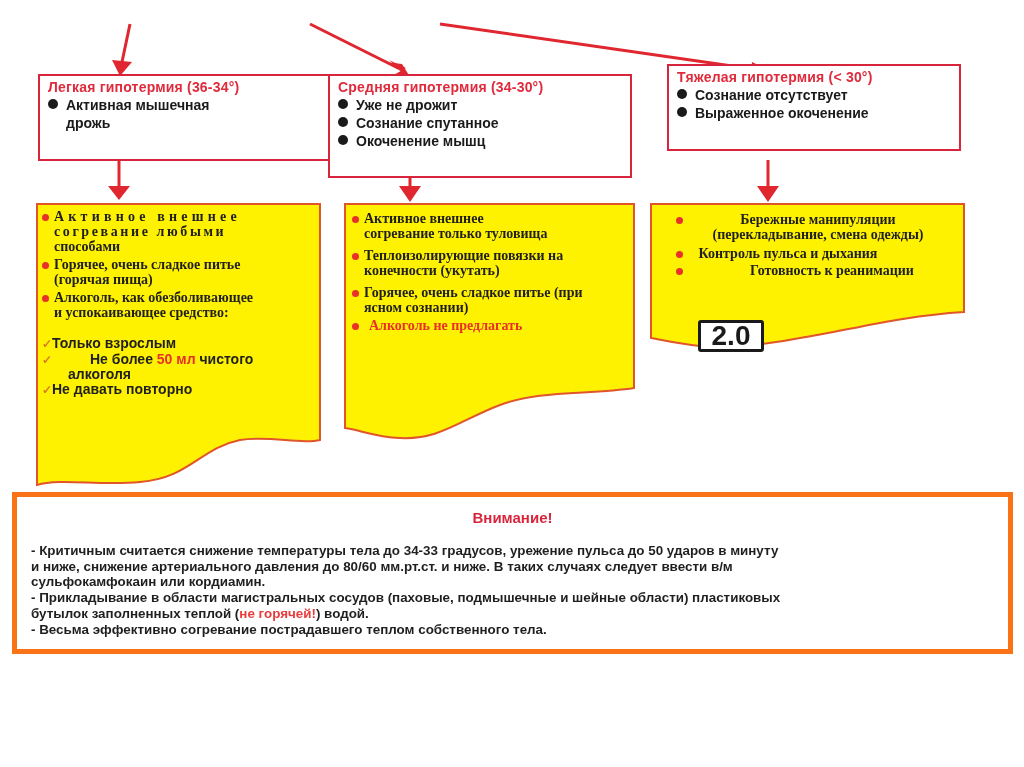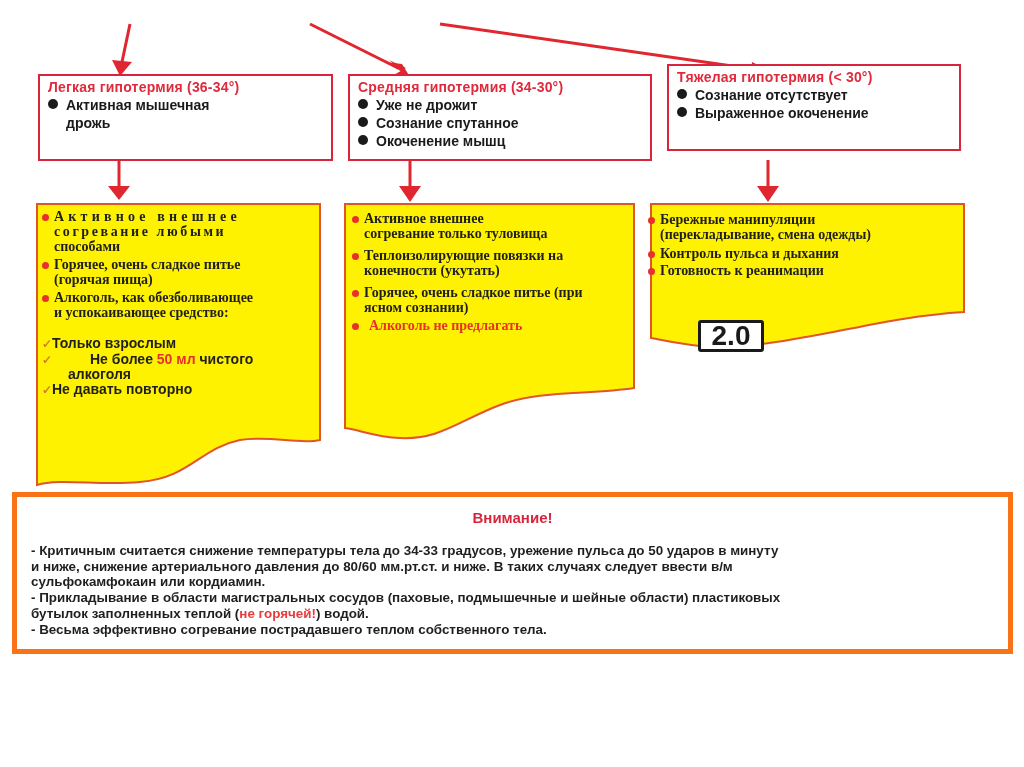--- a/index.html
+++ b/index.html
@@ -81,21 +81,21 @@
 </svg>
 
 <div class="stage-box" style="left:38px; top:74px; width:295px; height:87px;">
   <div class="stage-title">Легкая гипотермия (36-34°)</div>
   <div class="stage-item">
     <span class="dot"></span>
     <span style="width:190px;">Активная мышечная дрожь</span>
   </div>
 </div>
 
-<div class="stage-box" style="left:348px; top:74px; width:304px; height:87px;">
+<div class="stage-box" style="left:328px; top:74px; width:304px; height:104px;">
   <div class="stage-title">Средняя гипотермия (34-30°)</div>
   <div class="stage-item">
     <span class="dot"></span>
     <span>Уже не дрожит</span>
   </div>
   <div class="stage-item">
     <span class="dot"></span>
     <span>Сознание спутанное</span>
   </div>
   <div class="stage-item">
@@ -162,21 +162,21 @@
   <div class="y-item" style="margin-bottom:3px;">
     <span class="rdot"></span>
     <span class="txt" style="max-width:240px;">Горячее, очень сладкое питье (при ясном сознании)</span>
   </div>
   <div class="y-item">
     <span class="rdot"></span>
     <span class="txt red-text" style="padding-left:5px;">Алкоголь не предлагать</span>
   </div>
 </div>
 
-<div class="yellow-content" style="left:648px; top:212px; width:300px;">
+<div class="yellow-content" style="left:676px; top:212px; width:300px;text-align:center;">
   <div class="y-item" style="margin-bottom:4px;">
     <span class="rdot"></span>
     <span class="txt" style="max-width:260px;">Бережные манипуляции (перекладывание,  смена одежды)</span>
   </div>
   <div class="y-item" style="margin-bottom:2px;">
     <span class="rdot"></span>
     <span class="txt" style="max-width:200px;">Контроль  пульса и дыхания</span>
   </div>
   <div class="y-item">
     <span class="rdot"></span>

